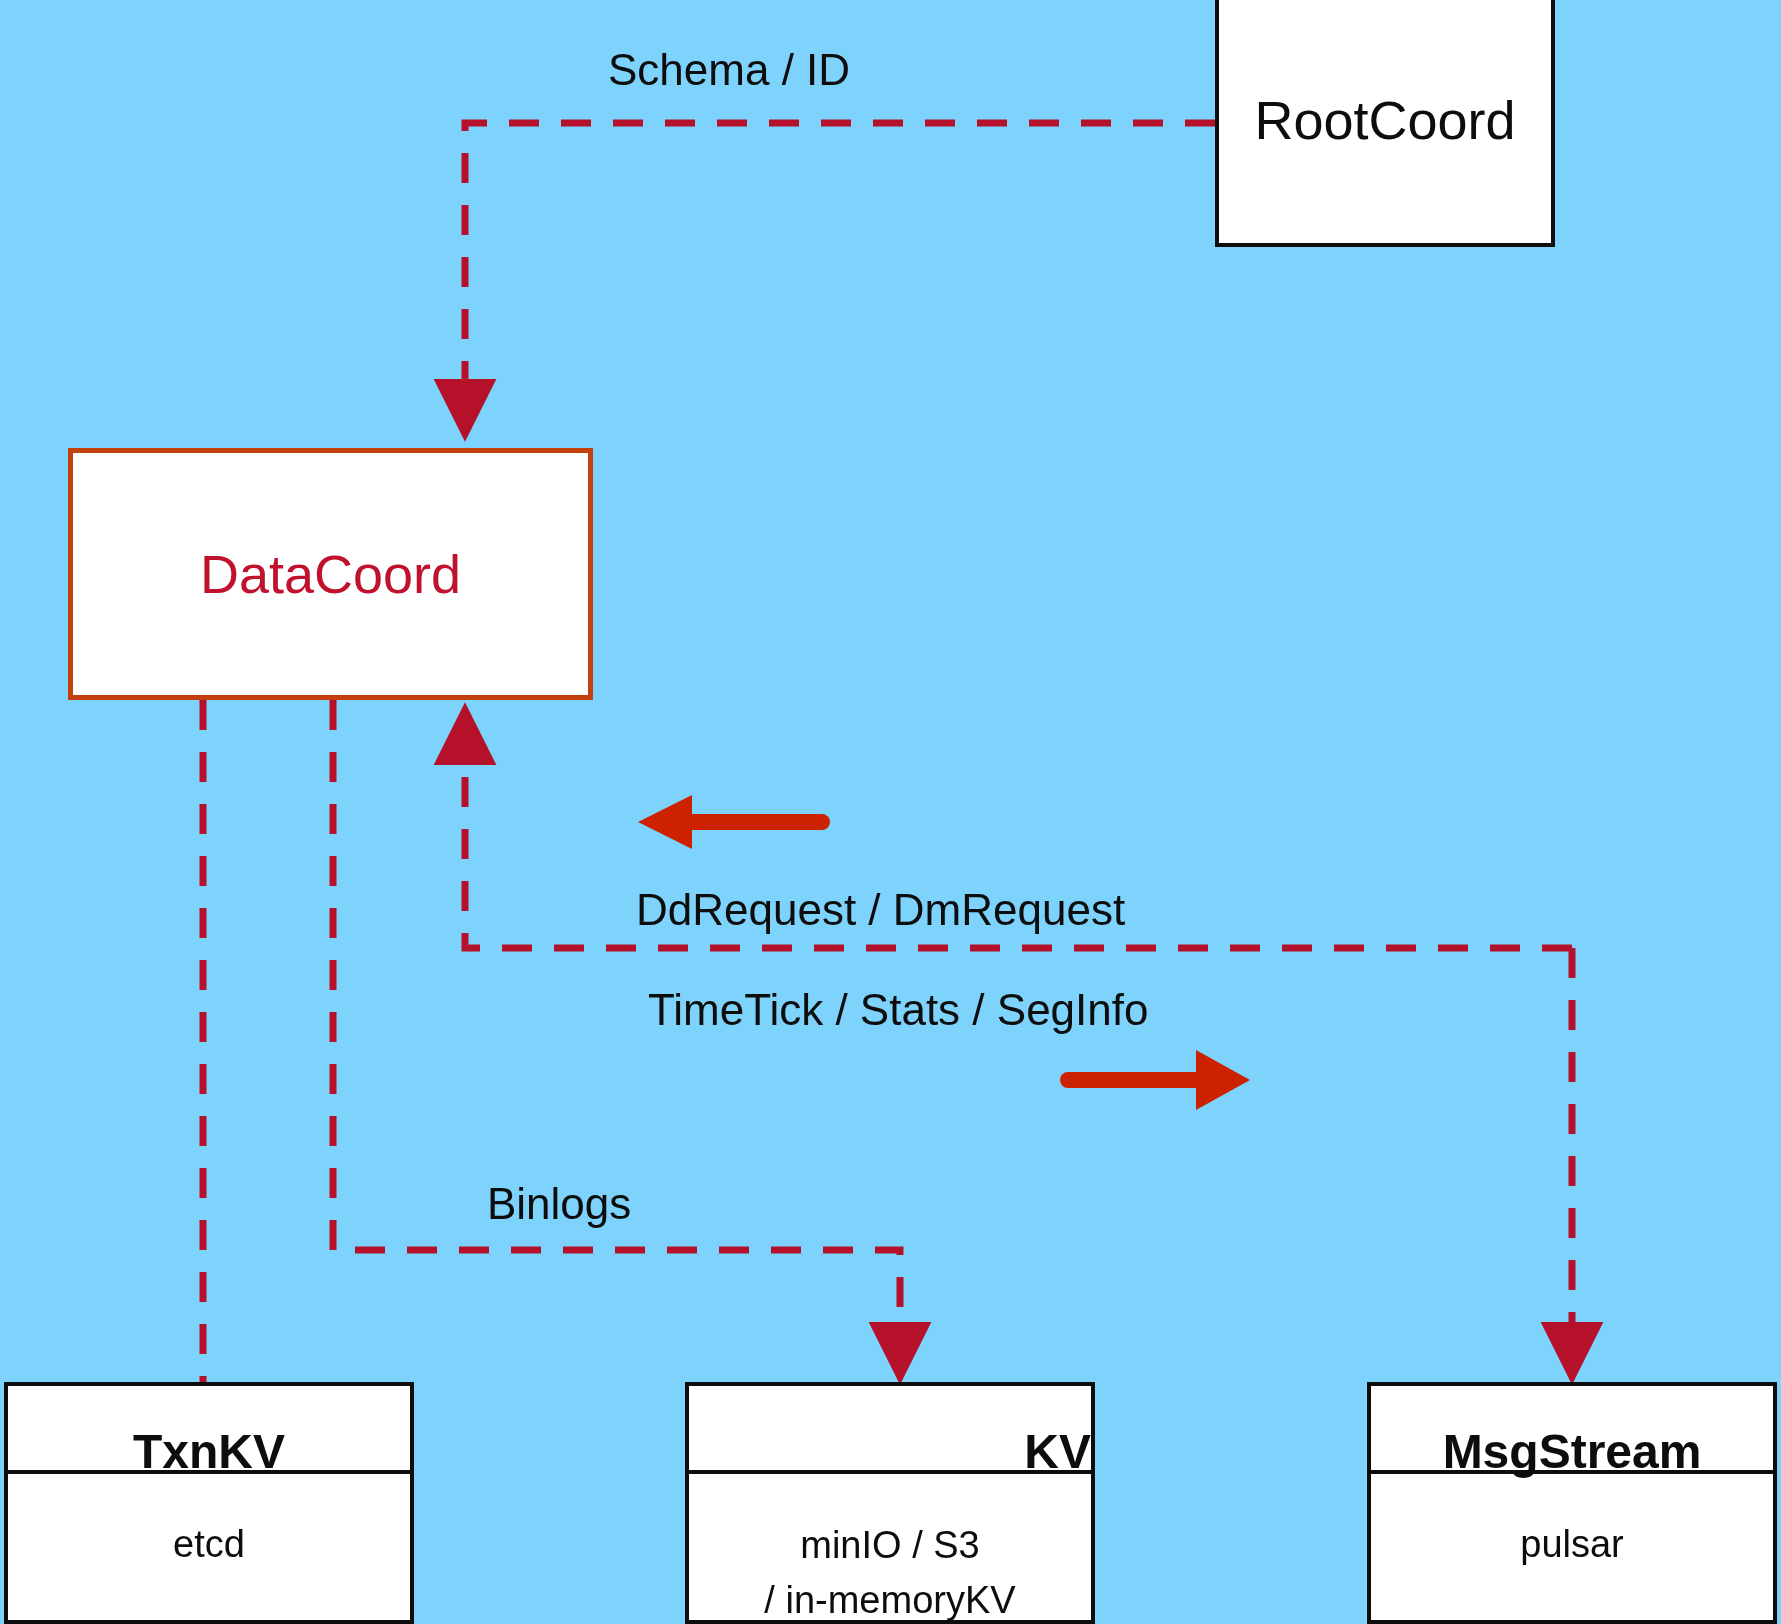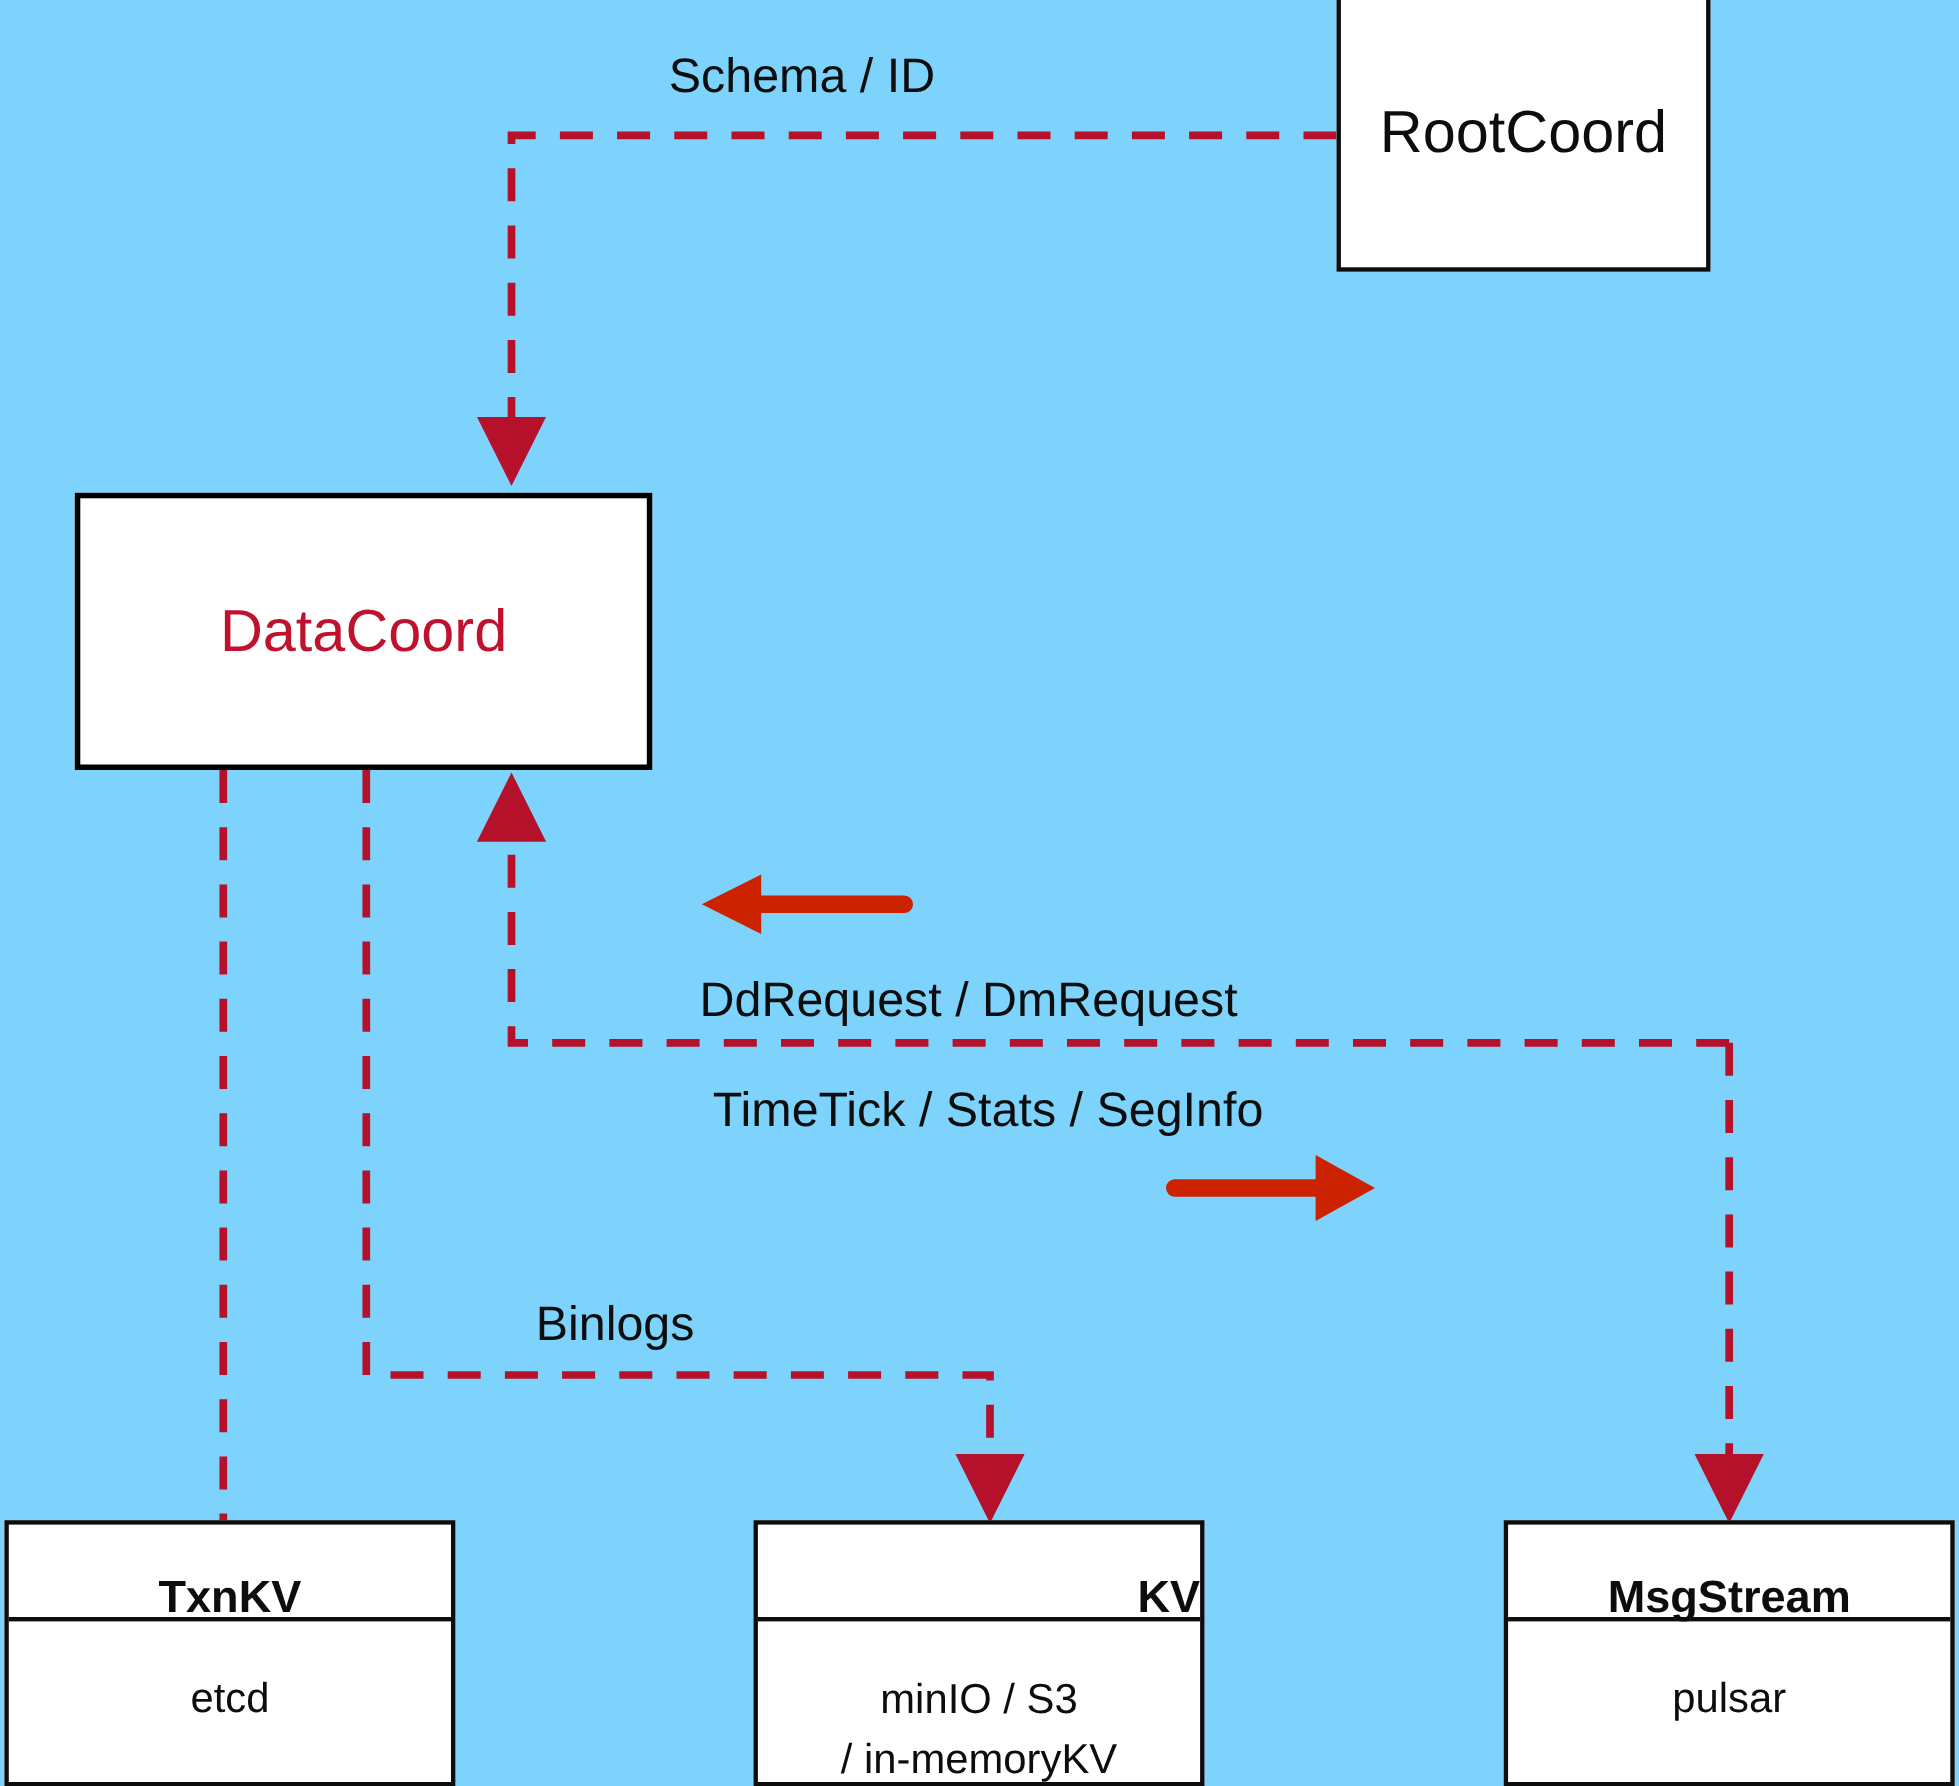--- a/index.html
+++ b/index.html
@@ -28,41 +28,41 @@
   }
   .node {
     position: absolute;
     box-sizing: border-box;
     background: #ffffff;
   }
   .node-black {
     border: 4px solid #0d0d0d;
   }
   .node-red {
-    border: 5px solid #000000;
+    border: 5px solid #c2410c;
   }
   .node-title {
     display: flex;
     align-items: center;
     justify-content: center;
     width: 100%;
     text-align: center;
   }
   .title-plain {
     font-size: 54px;
     color: #0d0d0d;
     font-weight: 400;
   }
   .title-red {
     font-size: 54px;
     color: #c0122d;
     font-weight: 400;
   }
   .title-bold {
-    font-size: 41px;
+    font-size: 48px;
     color: #0d0d0d;
     font-weight: 700;
     margin-top: 47px;
   }
   .node-sub {
     display: flex;
     flex-direction: column;
     align-items: center;
     justify-content: center;
     width: 100%;

